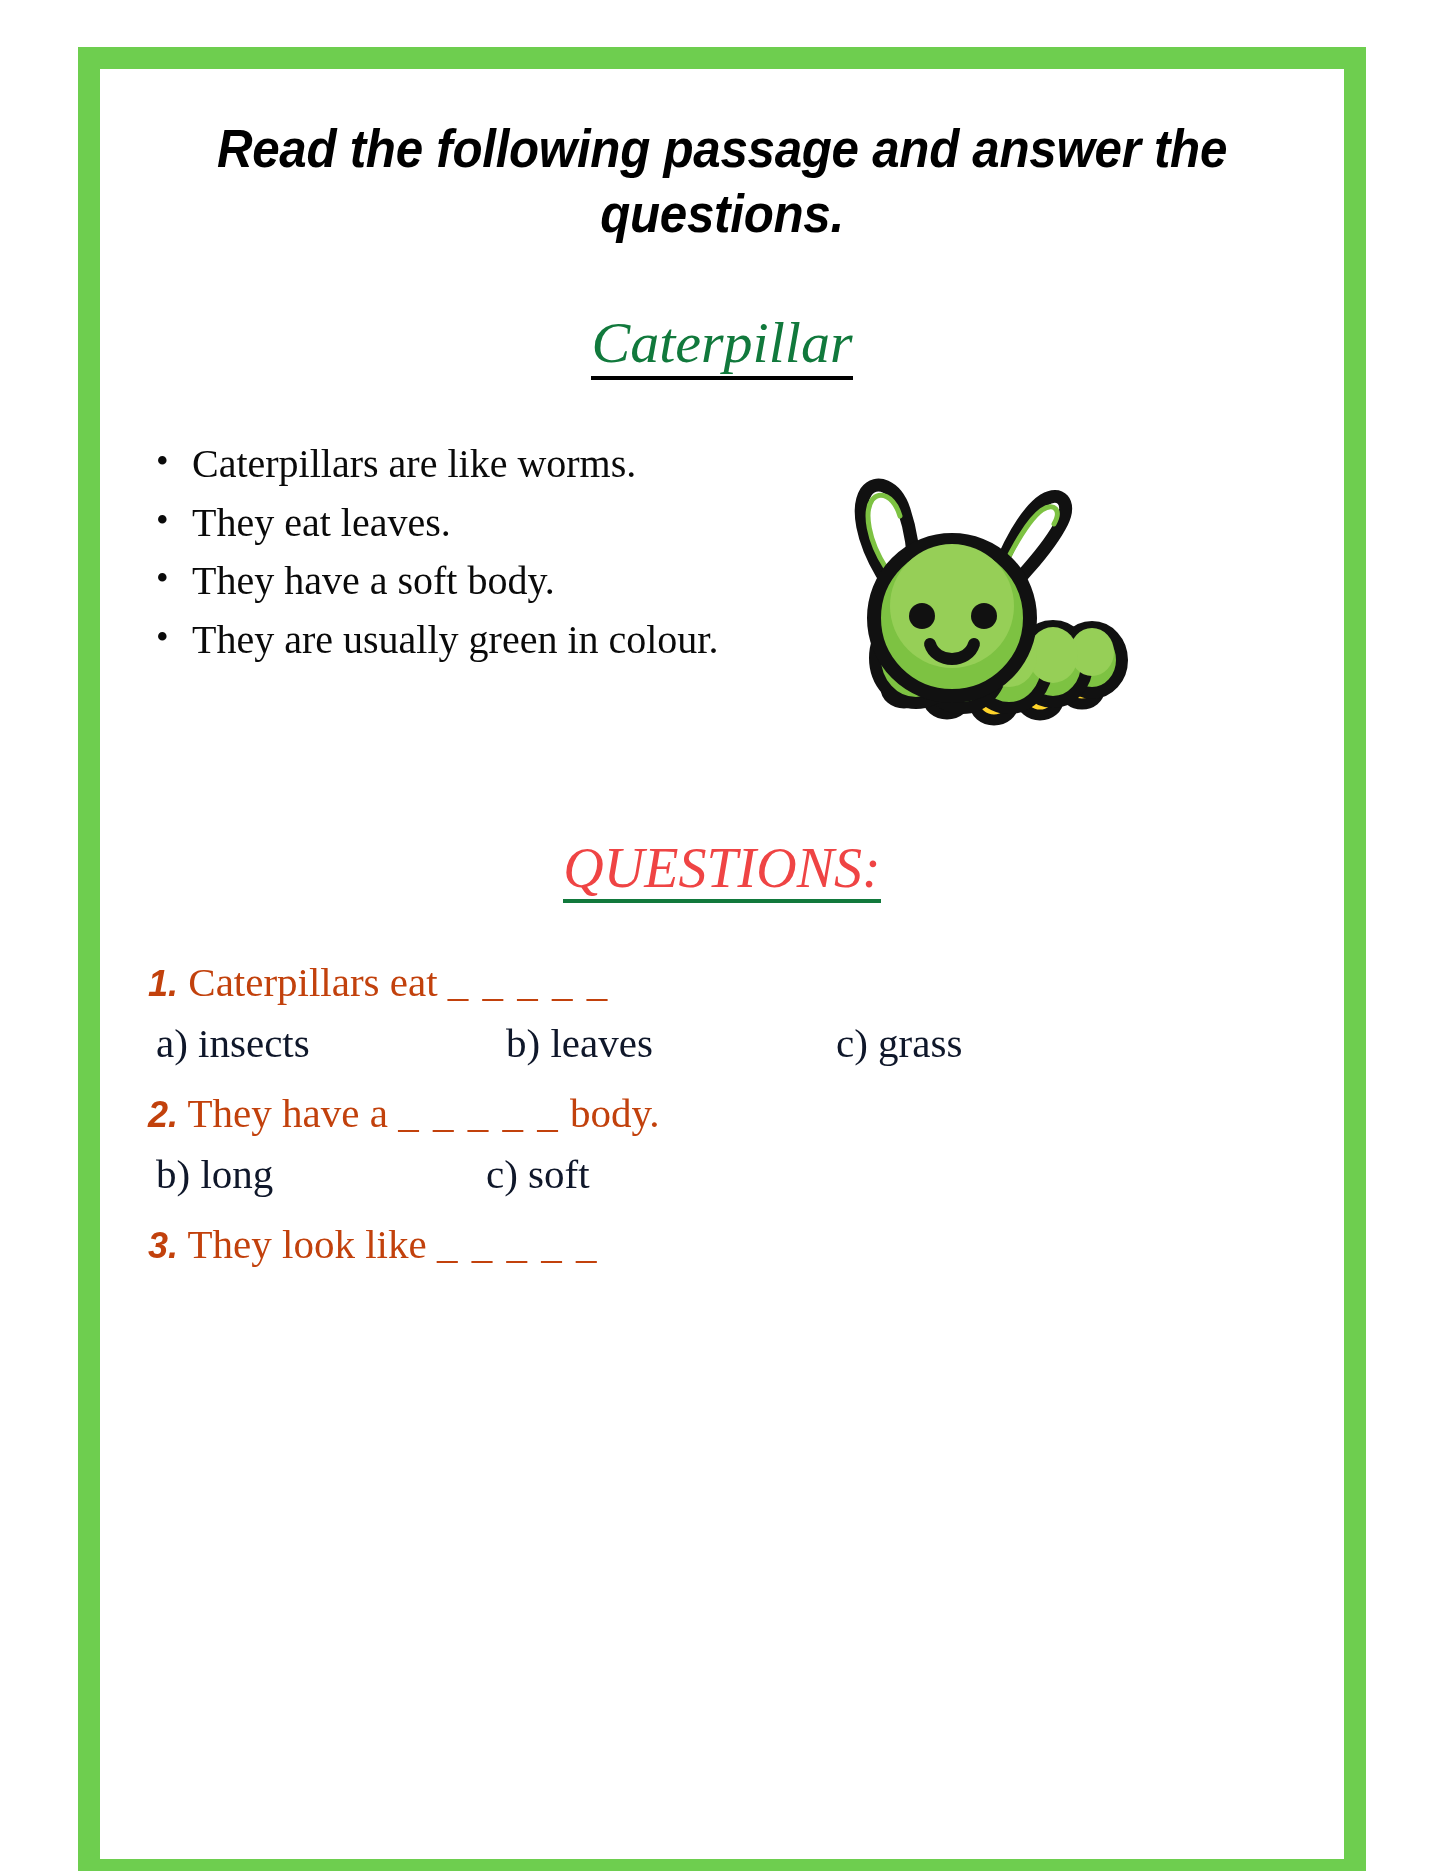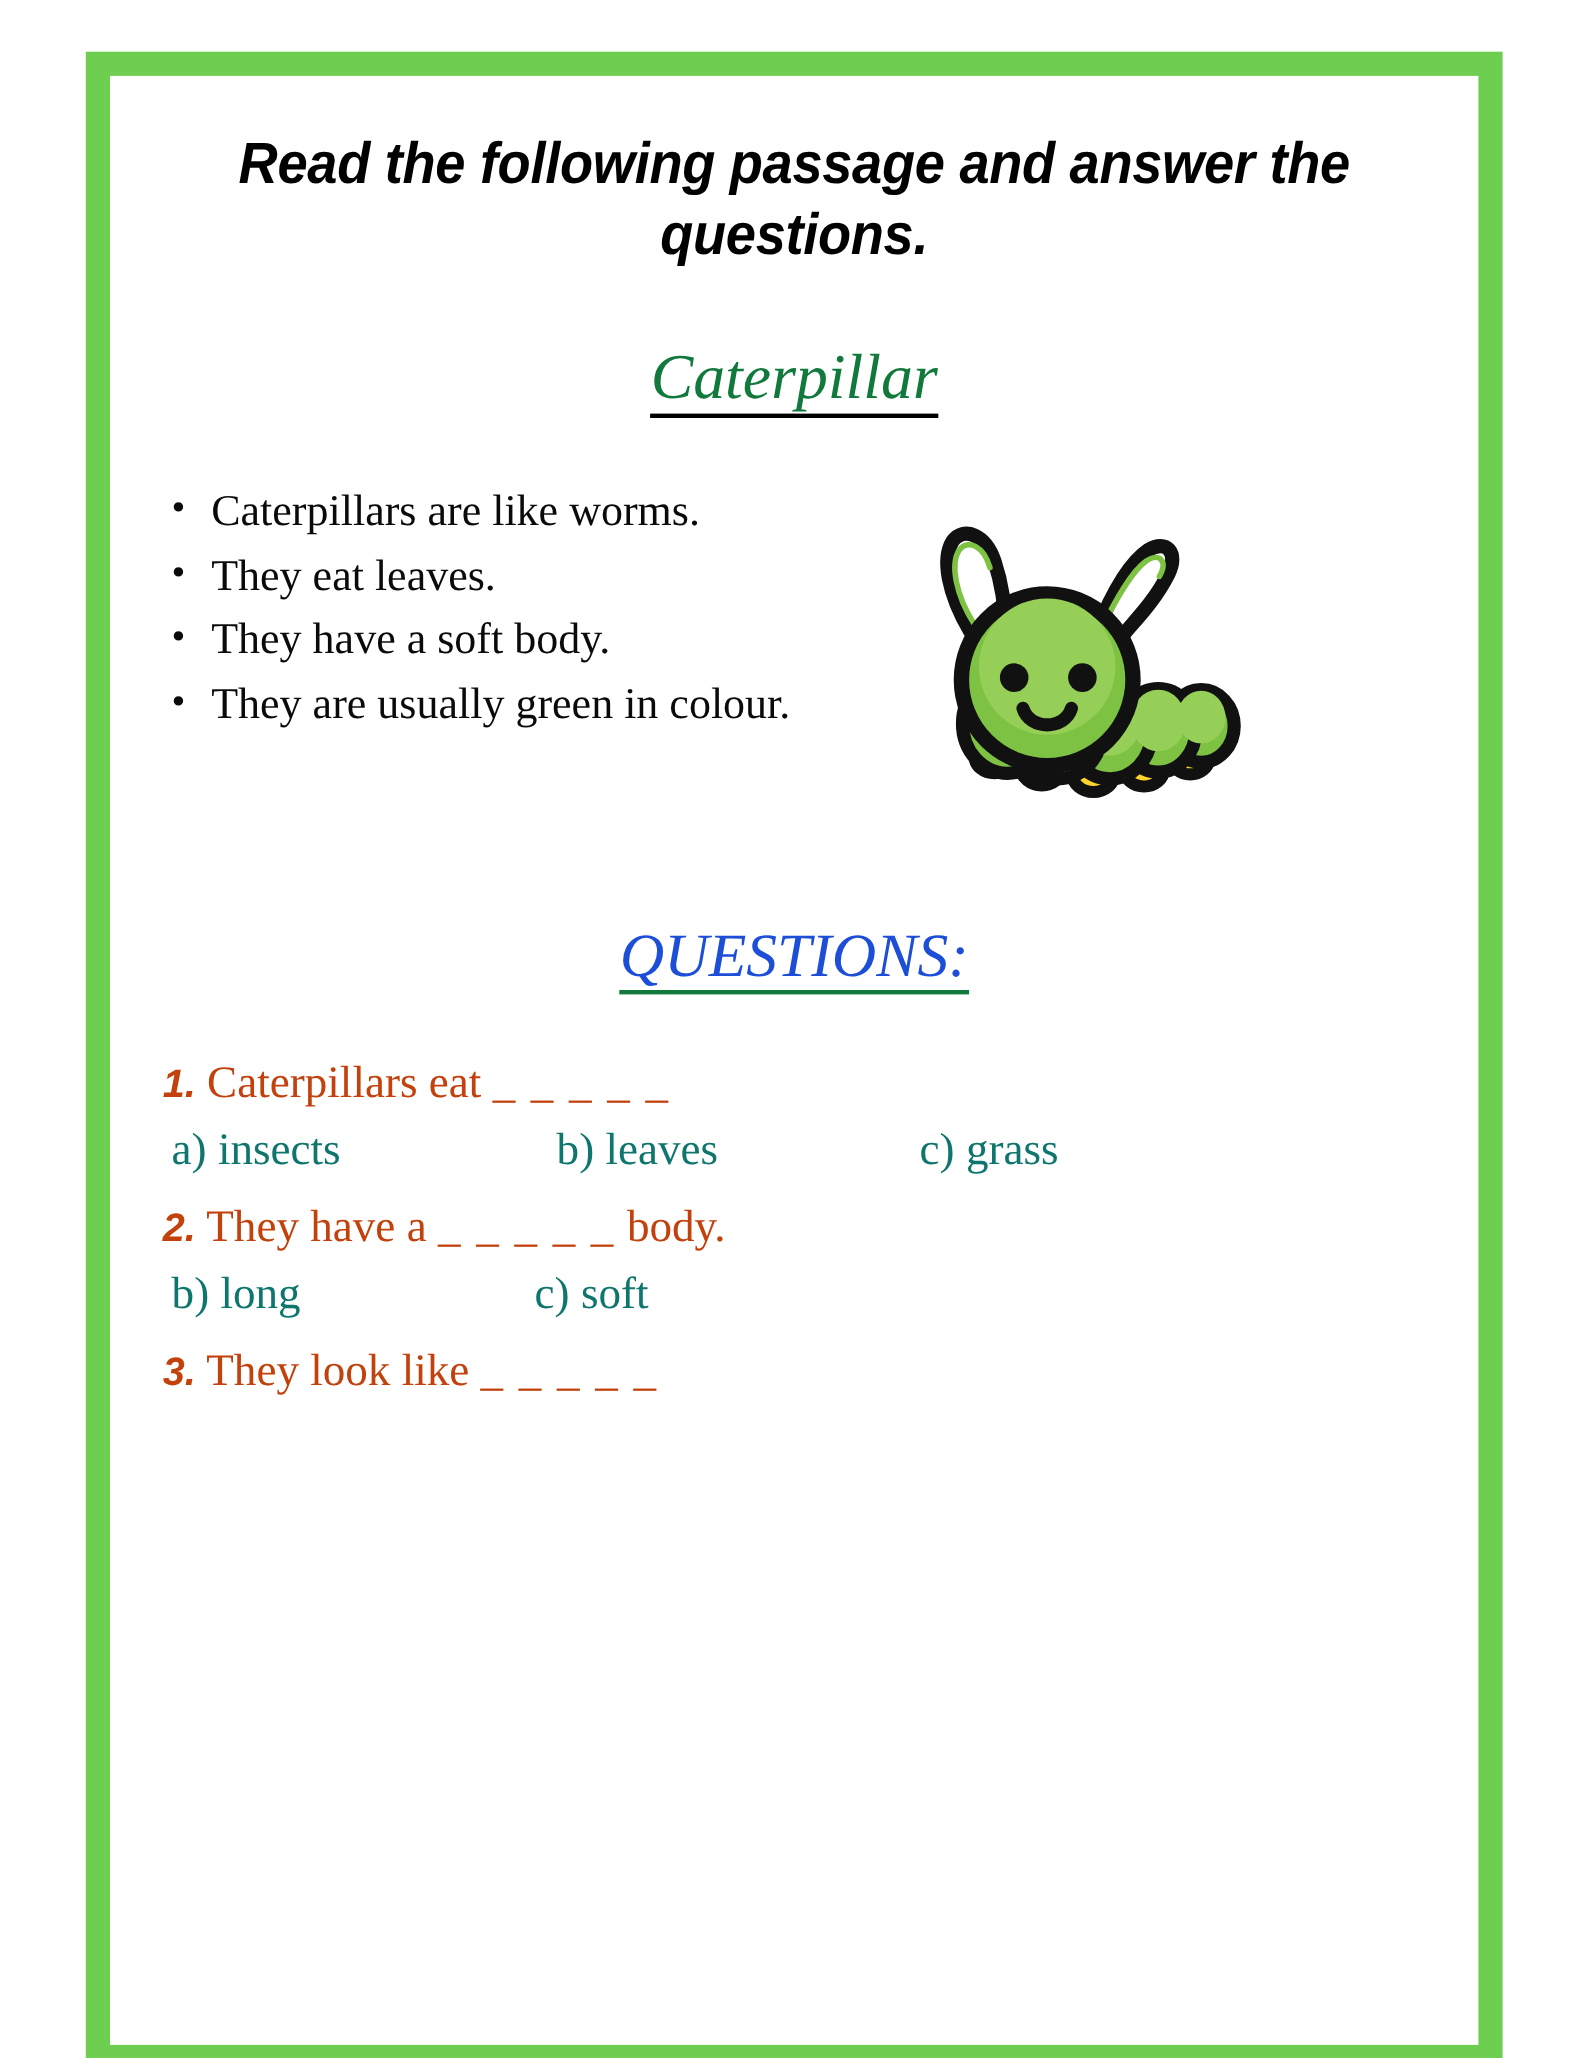--- a/index.html
+++ b/index.html
@@ -106,21 +106,21 @@
   
   .questions-heading-wrap {
     text-align: center;
     margin-top: 86px;
   }
   .questions-heading {
     display: inline-block;
     font-family: "Liberation Serif", serif;
     font-style: italic;
     font-size: 56px;
-    color: #1d4ed8;
+    color: #ef4444;
     border-bottom: 4px solid #11793c;
     padding-bottom: 1px;
     line-height: 1.08;
   }
 
   
   .questions {
     margin-top: 50px;
     padding: 0 8px;
   }
@@ -136,21 +136,21 @@
     font-weight: bold;
     font-style: italic;
     font-size: 36px;
   }
   .q-text { font-family: "Liberation Serif", serif; }
 
   .options-line {
     display: flex;
     font-size: 41px;
     line-height: 1.5;
-    color: #0f766e;
+    color: #0f172a;
     padding-left: 8px;
     margin-bottom: 10px;
   }
   .option-a { width: 350px; flex: none; }
   .option-b { width: 330px; flex: none; }
   .option-c { flex: none; }
 
   .blank { letter-spacing: 2px; }
 </style>
 </head>

